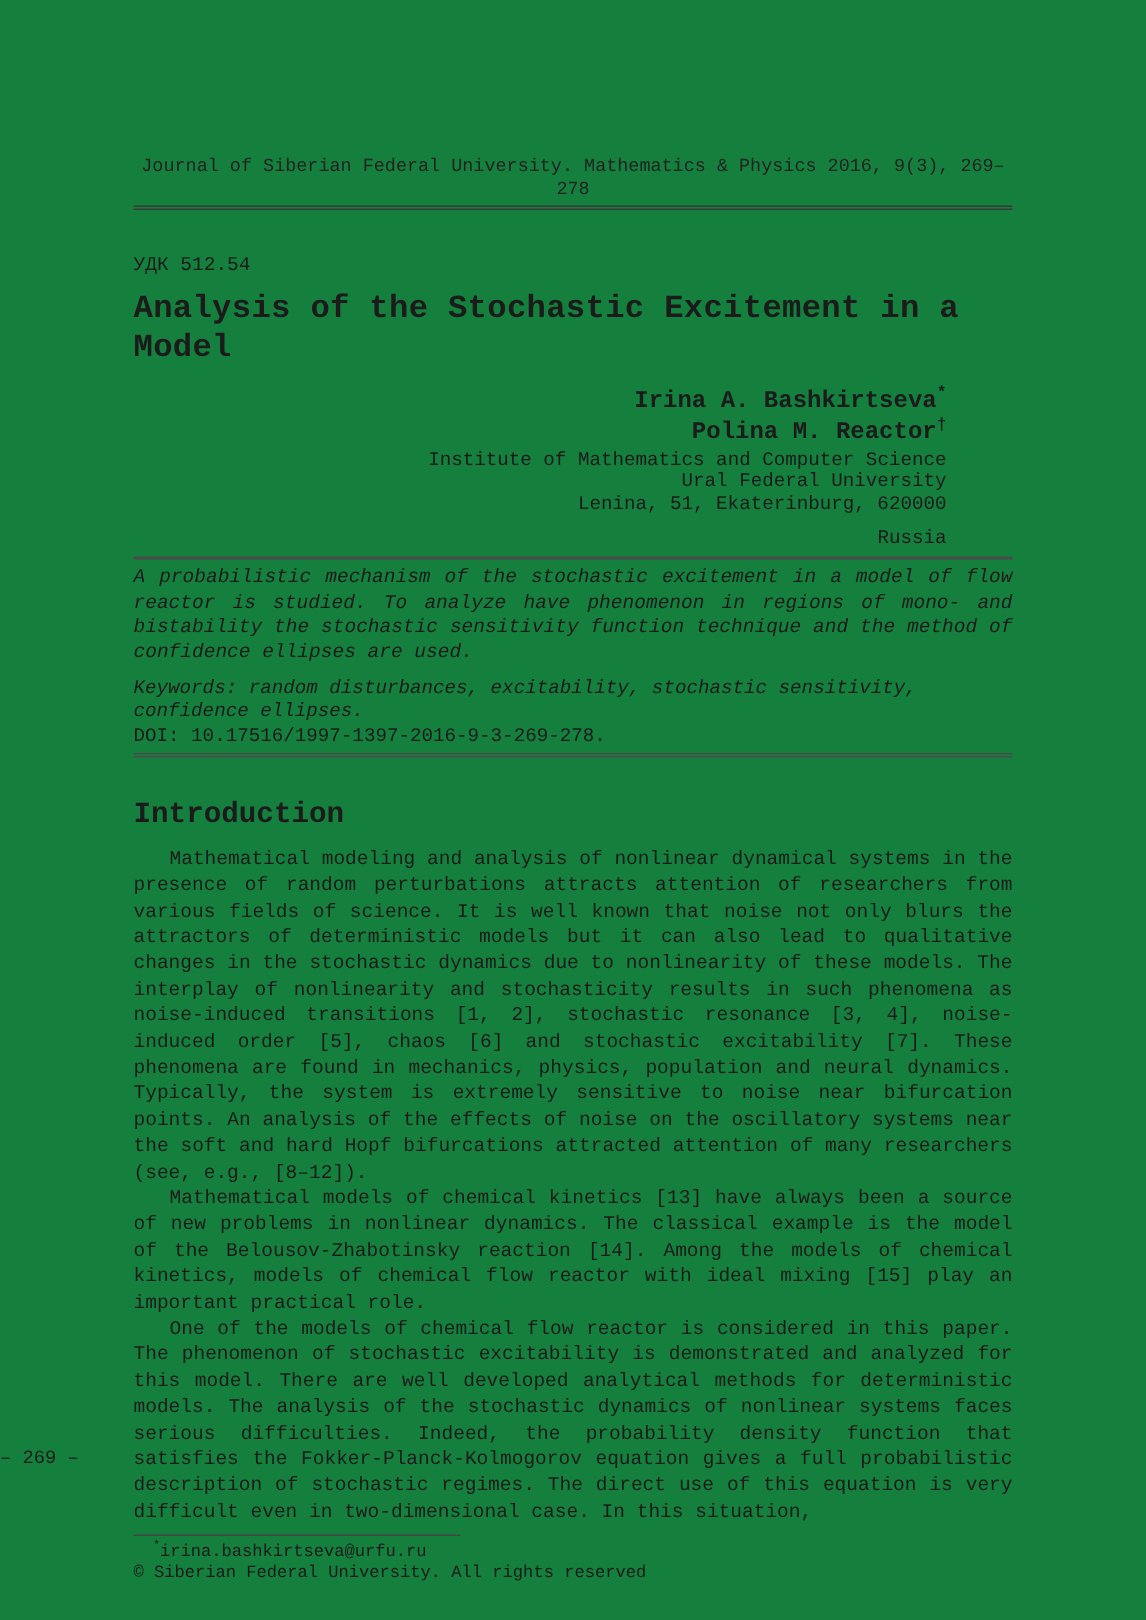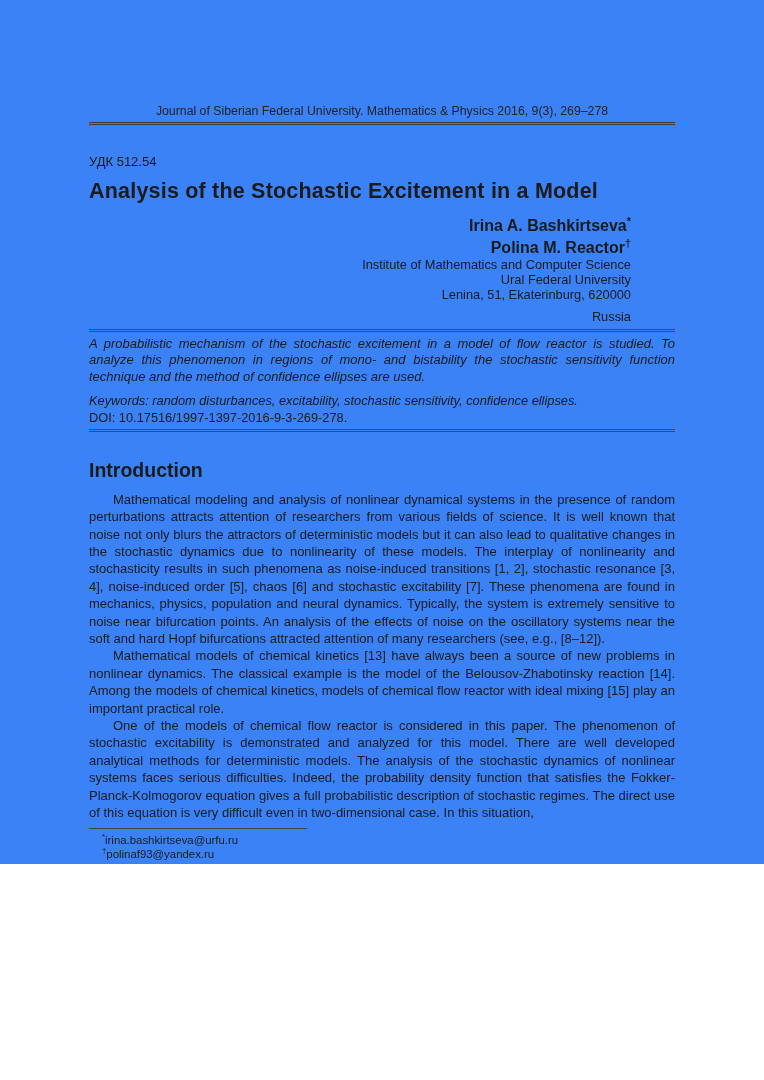--- a/index.html
+++ b/index.html
@@ -1,20 +1,20 @@
 <!DOCTYPE html>
 <html><head>
 <meta charset="utf-8">
 <style>
   * { box-sizing: border-box; }
   html, body { margin: 0; padding: 0; background: #ffffff; }
   .page {
-    width: 764px; height: 864px; position: relative; overflow: hidden;
-    background: #3b82f6; color: #1b1b1b;
-    font-family: Liberation Sans, sans-serif;
+    width: 764px; height: 1080px; position: relative; overflow: hidden;
+    background: #15803d; color: #1b1b1b;
+    font-family: Liberation Mono, monospace;
   }
   .content { padding: 0 89px; }
 
   .running-head { margin-top: 104px; font-size: 12.3px; line-height: 15px; text-align: center; color: #222; }
   .rule-head { margin-top: 3px; height: 2.5px; border-top: 1.8px solid #3a3a3a; border-bottom: 1px solid #3a3a3a; }
 
   .udc { margin-top: 29px; font-size: 13px; line-height: 16px; }
 
   .title { margin: 8px 0 0; font-size: 21.5px; line-height: 26.5px; font-weight: 700; letter-spacing: 0.2px; }
   .title-line { display: block; }
@@ -62,36 +62,35 @@
       <div class="author-name"><span>Irina A. Bashkirtseva</span><sup>*</sup></div>
       <div class="author-name"><span>Polina M. Reactor</span><sup>†</sup></div>
       <div class="affil">Institute of Mathematics and Computer Science</div>
       <div class="affil">Ural Federal University</div>
       <div class="affil">Lenina, 51, Ekaterinburg, 620000</div>
       <div class="affil country">Russia</div>
     </div>
 
 
     <div class="rule-double"></div>
-    <p class="abstract">A probabilistic mechanism of the stochastic excitement in a model of flow reactor is studied. To analyze this phenomenon in regions of mono- and bistability the stochastic sensitivity function technique and the method of confidence ellipses are used.</p>
+    <p class="abstract">A probabilistic mechanism of the stochastic excitement in a model of flow reactor is studied. To analyze have phenomenon in regions of mono- and bistability the stochastic sensitivity function technique and the method of confidence ellipses are used.</p>
     <p class="keywords">Keywords: random disturbances, excitability, stochastic sensitivity, confidence ellipses.</p>
     <p class="doi">DOI: 10.17516/1997-1397-2016-9-3-269-278.</p>
     <div class="rule-double"></div>
 
     <h2 class="section-heading">Introduction</h2>
 
     <div class="body-text">
       <p class="para">Mathematical modeling and analysis of nonlinear dynamical systems in the presence of random perturbations attracts attention of researchers from various fields of science. It is well known that noise not only blurs the attractors of deterministic models but it can also lead to qualitative changes in the stochastic dynamics due to nonlinearity of these models. The interplay of nonlinearity and stochasticity results in such phenomena as noise-induced transitions [1, 2], stochastic resonance [3, 4], noise-induced order [5], chaos [6] and stochastic excitability [7]. These phenomena are found in mechanics, physics, population and neural dynamics. Typically, the system is extremely sensitive to noise near bifurcation points. An analysis of the effects of noise on the oscillatory systems near the soft and hard Hopf bifurcations attracted attention of many researchers (see, e.g., [8–12]).</p>
       <p class="para">Mathematical models of chemical kinetics [13] have always been a source of new problems in nonlinear dynamics. The classical example is the model of the Belousov-Zhabotinsky reaction [14]. Among the models of chemical kinetics, models of chemical flow reactor with ideal mixing [15] play an important practical role.</p>
       <p class="para">One of the models of chemical flow reactor is considered in this paper. The phenomenon of stochastic excitability is demonstrated and analyzed for this model. There are well developed analytical methods for deterministic models. The analysis of the stochastic dynamics of nonlinear systems faces serious difficulties. Indeed, the probability density function that satisfies the Fokker-Planck-Kolmogorov equation gives a full probabilistic description of stochastic regimes. The direct use of this equation is very difficult even in two-dimensional case. In this situation,</p>
     </div>
 
     <div class="footnotes">
       <div class="footnote-rule"></div>
       <div class="footnote-line"><sup>*</sup><span>irina.bashkirtseva@urfu.ru</span></div>
-      <div class="footnote-line"><sup>†</sup><span>polinaf93@yandex.ru</span></div>
       <div class="footnote-copyright">© Siberian Federal University. All rights reserved</div>
     </div>
 
   </div>
 
   <div class="page-number">– 269 –</div>
 </div>
 
 </body></html>

